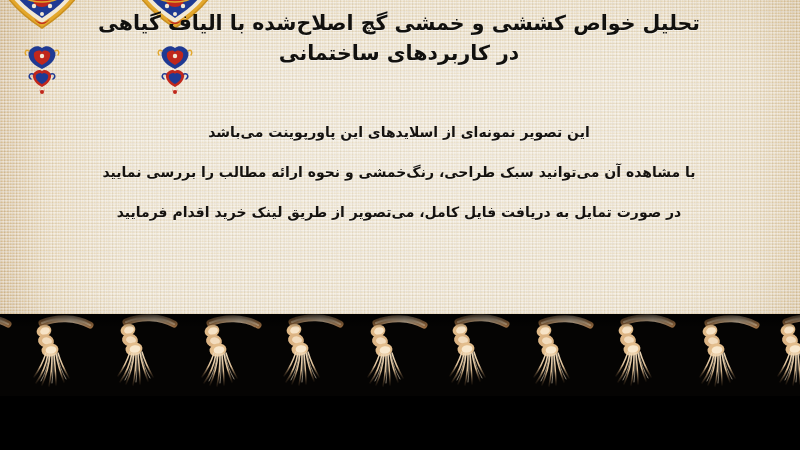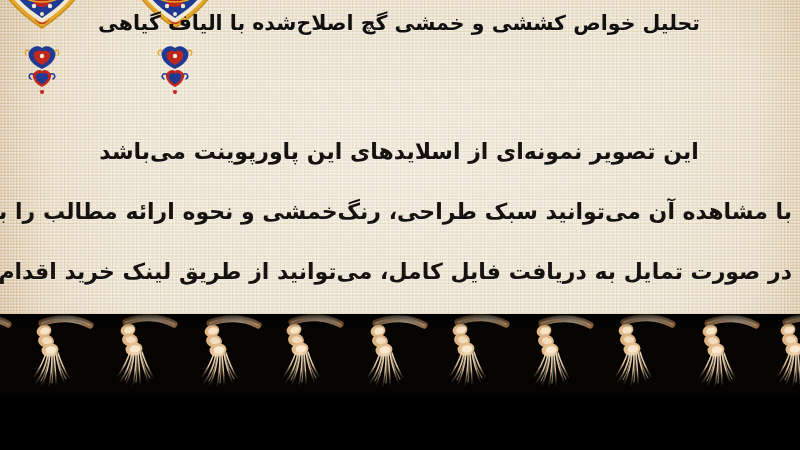--- a/index.html
+++ b/index.html
@@ -121,26 +121,25 @@
   }
   .body-block {
     position: absolute;
     top: 112px;
     right: 8px;
     width: 786px;
     text-align: center;
     color: #15120f;
   }
   .body-line {
-    font-size: 22px;
+    font-size: 14px;
     font-weight: 700;
     line-height: 40px;
     white-space: nowrap;
     text-shadow: 0 1px 0 rgba(255,255,255,0.35);
-    margin-top: 20px;
   }
 
   
   .fringe-band {
     position: absolute;
     left: 0;
     bottom: 0;
     width: 800px;
     height: 82px;
     background: #050403;
@@ -252,26 +251,27 @@
       <g transform="translate(175,62)">
         <use href="#pendant"></use>
       </g>
     </svg>
   </div>
 
   <div class="text-layer">
 
     <div class="title-block">
       <div class="title-line">تحلیل خواص کششی و خمشی گچ اصلاح‌شده با الیاف گیاهی</div>
+      <div class="title-line">در کاربردهای ساختمانی</div>
     </div>
 
     <div class="body-block">
       <div class="body-line">این تصویر نمونه‌ای از اسلایدهای این پاورپوینت می‌باشد</div>
       <div class="body-line">با مشاهده آن می‌توانید سبک طراحی، رنگ‌خمشی و نحوه ارائه مطالب را بررسی نمایید</div>
-      <div class="body-line">در صورت تمایل به دریافت فایل کامل، می‌توانید از طریق لینک خرید اقدام فرمایید</div>
+      <div class="body-line">در صورت تمایل به دریافت فایل کامل، می‌تصویر از طریق لینک خرید اقدام فرمایید</div>
     </div>
 
   </div>
 
   <div class="carpet-edge"></div>
 
   <div class="fringe-band">
     <div class="fringe-shadow"></div>
     <svg width="800" height="82" viewBox="0 0 800 82" xmlns="http://www.w3.org/2000/svg">
       <defs>

